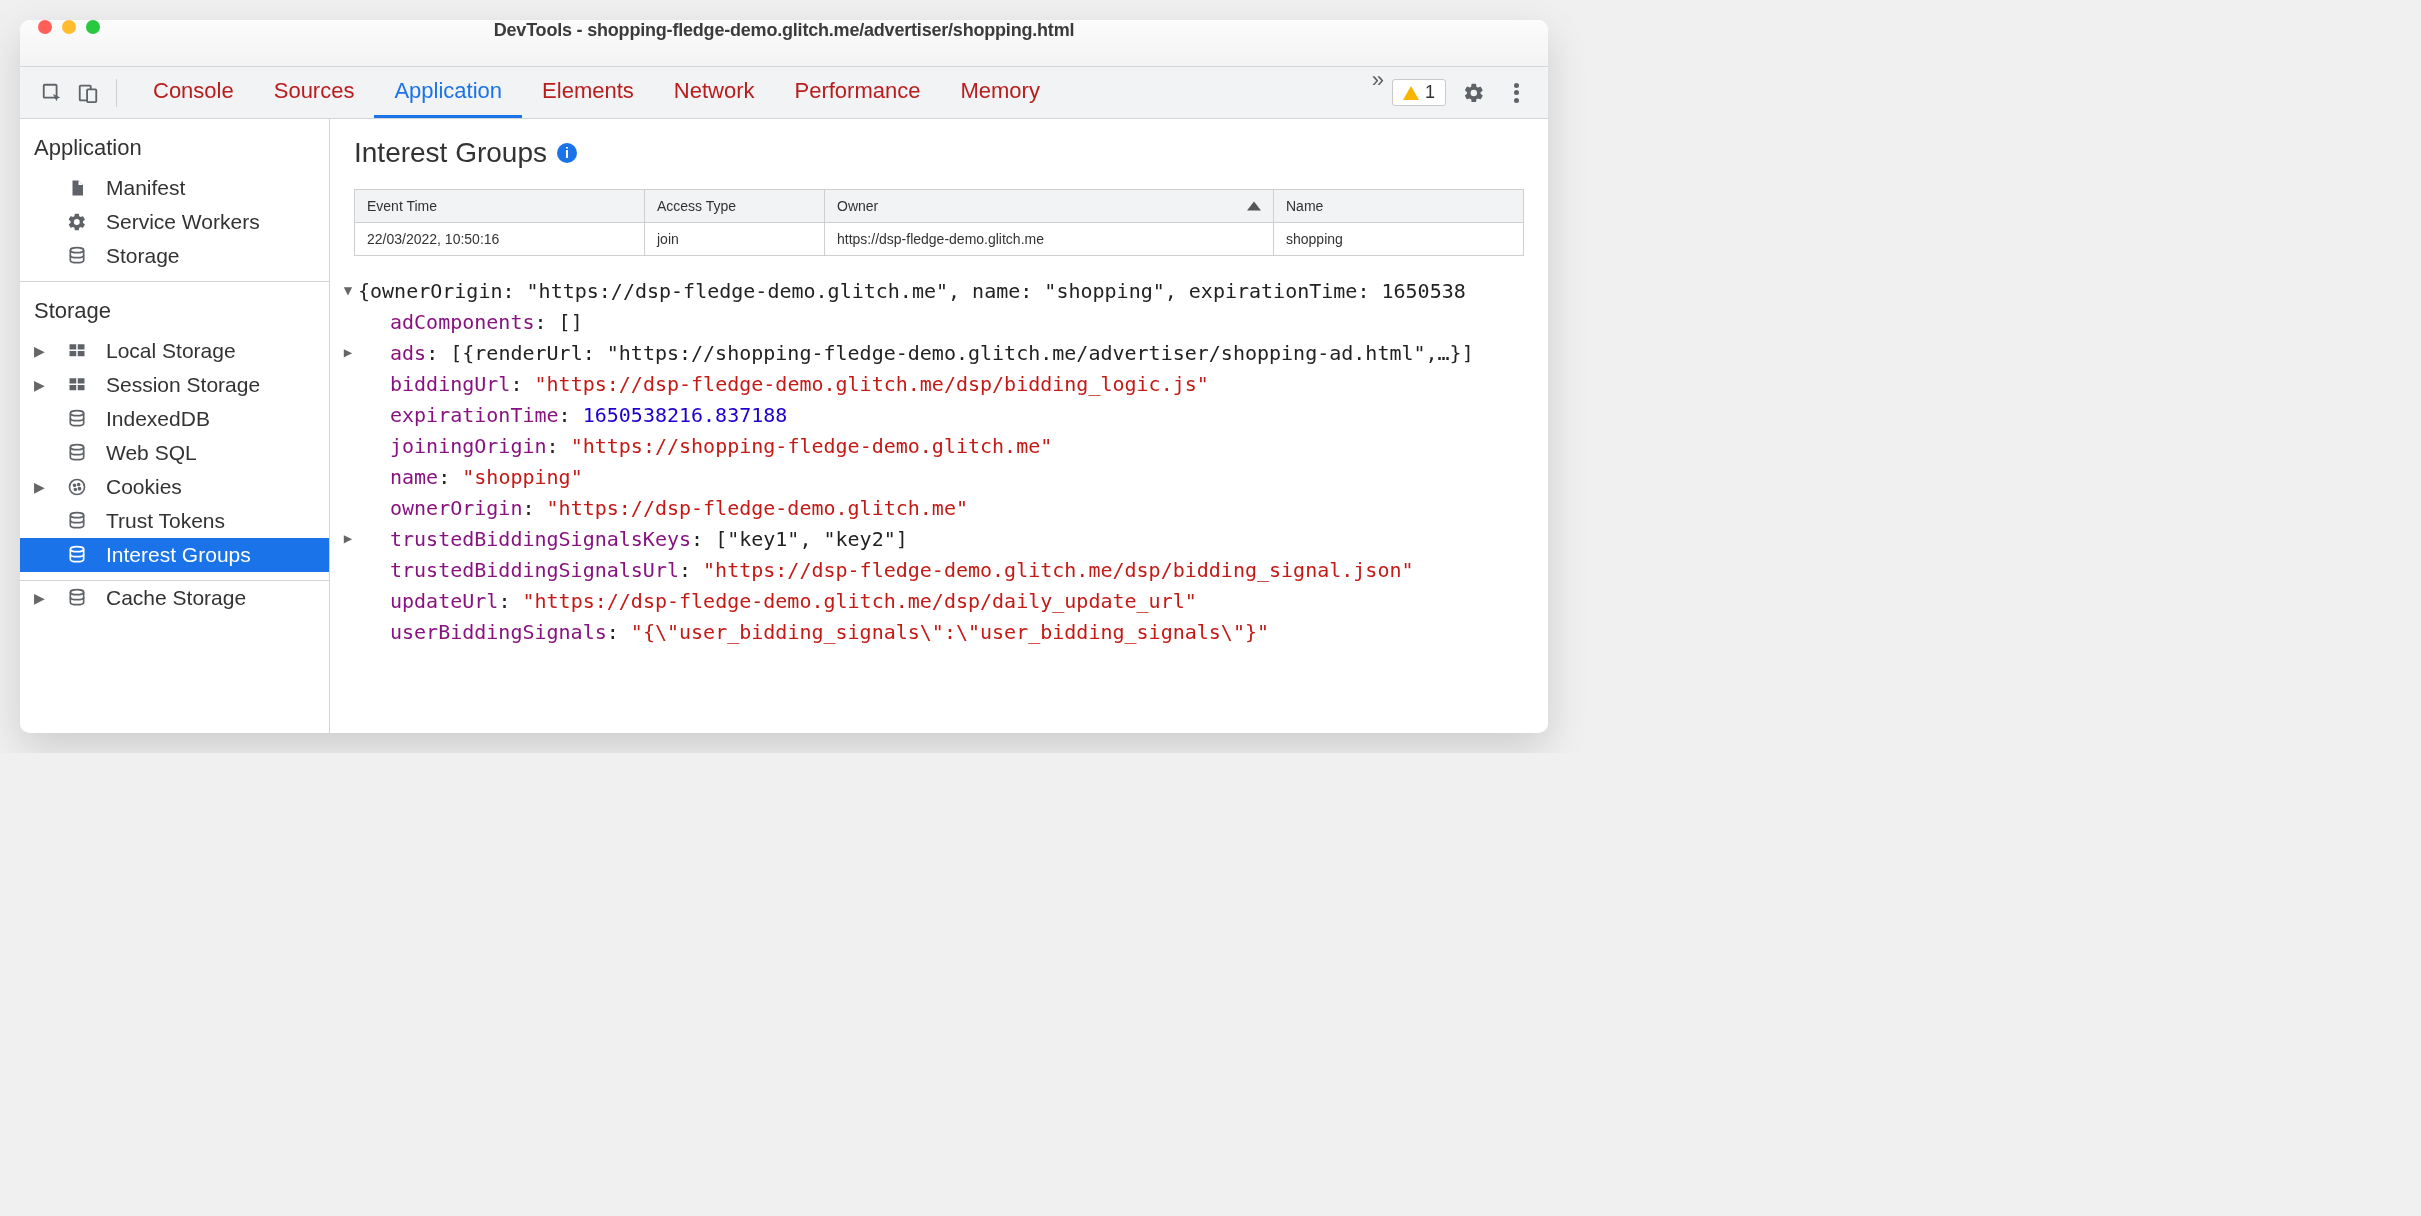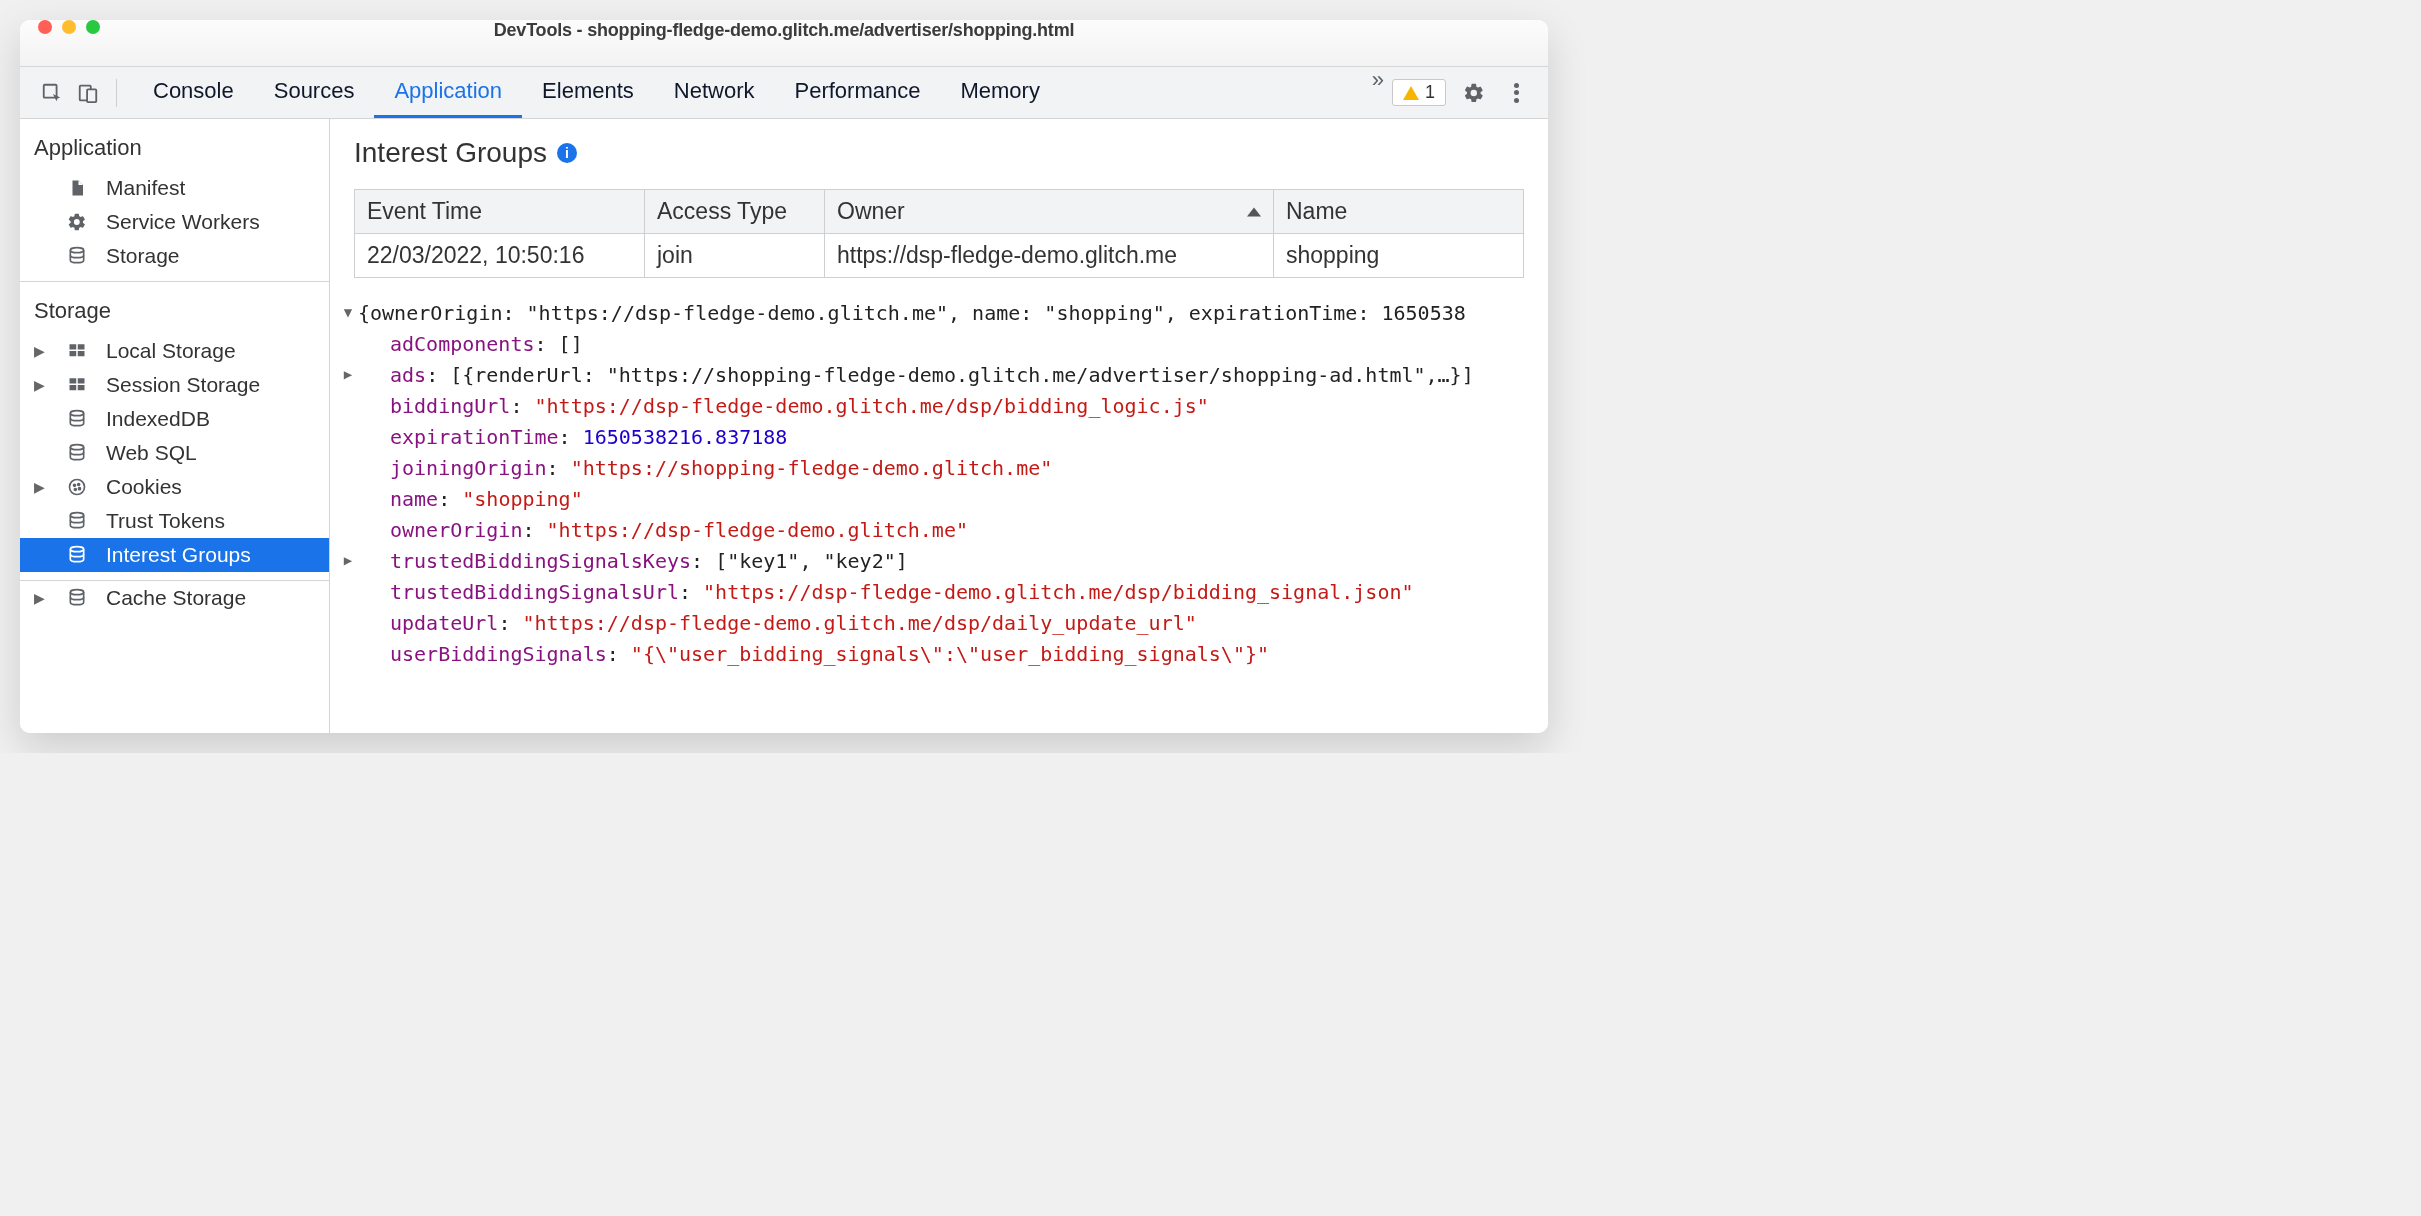--- a/index.html
+++ b/index.html
@@ -85,21 +85,21 @@
   }
   .tabs {
     display: flex;
     align-items: stretch;
     flex: 1;
   }
   .tab {
     display: flex;
     align-items: center;
     padding: 0 20px;
-    color: #0f172a;
+    color: #b91c1c;
     font-size: 22px;
     cursor: pointer;
     border-bottom: 3px solid transparent;
   }
   .tab.active {
     color: #1a73e8;
     border-bottom-color: #1a73e8;
   }
   .toolbar-right {
     gap: 14px;
@@ -209,21 +209,21 @@
     background:#1a73e8;color:#fff;
     font-size:14px;font-weight:700;
     display:flex;align-items:center;justify-content:center;
   }
 
   
   table.events {
     width: calc(100% - 48px);
     margin: 0 24px;
     border-collapse: collapse;
-    font-size: 23px;
+    font-size: 14px;
   }
   table.events th, table.events td {
     border: 1px solid #cfcfcf;
     padding: 8px 12px;
     text-align: left;
   }
   table.events th {
     background: #f1f3f4;
     font-weight: 400;
     color:#333;

